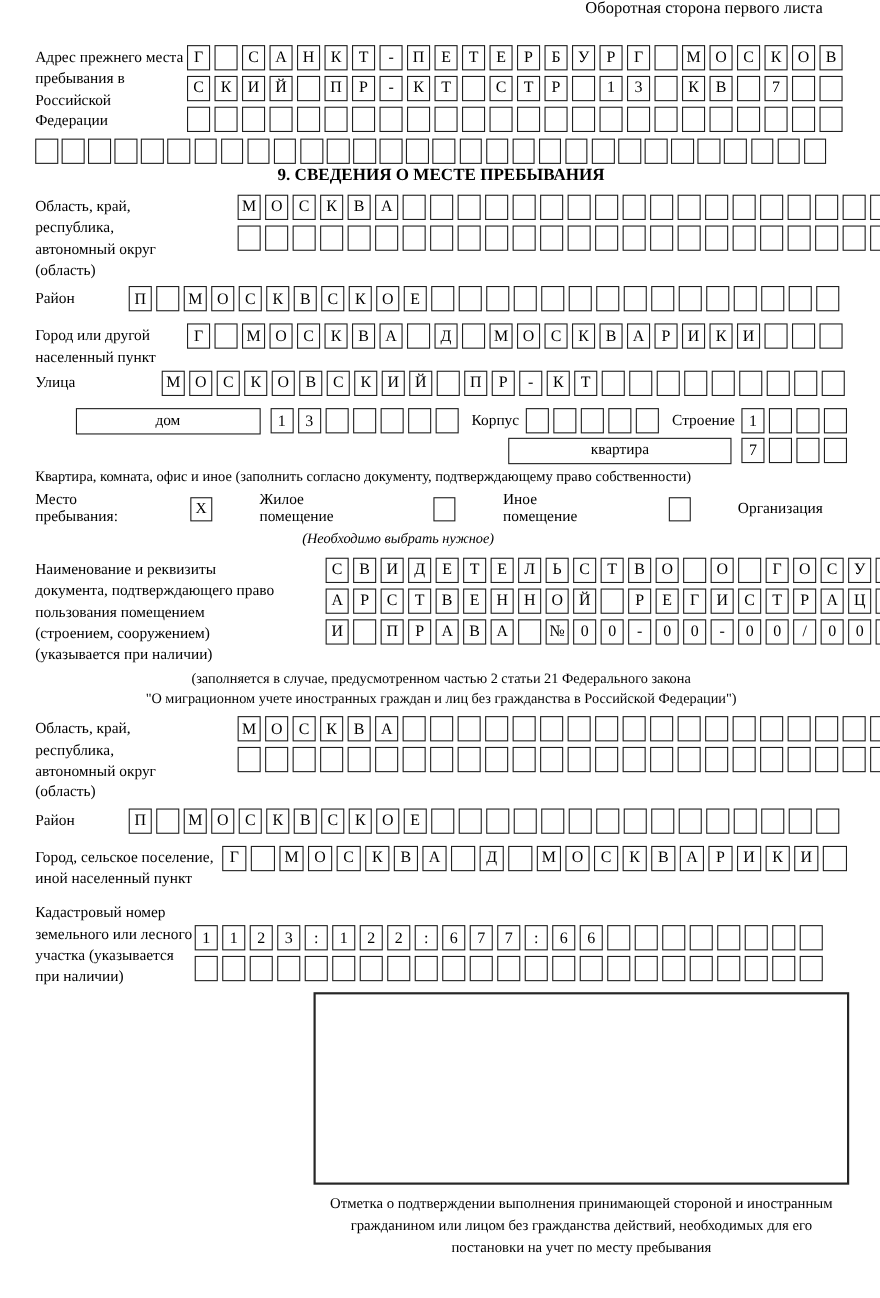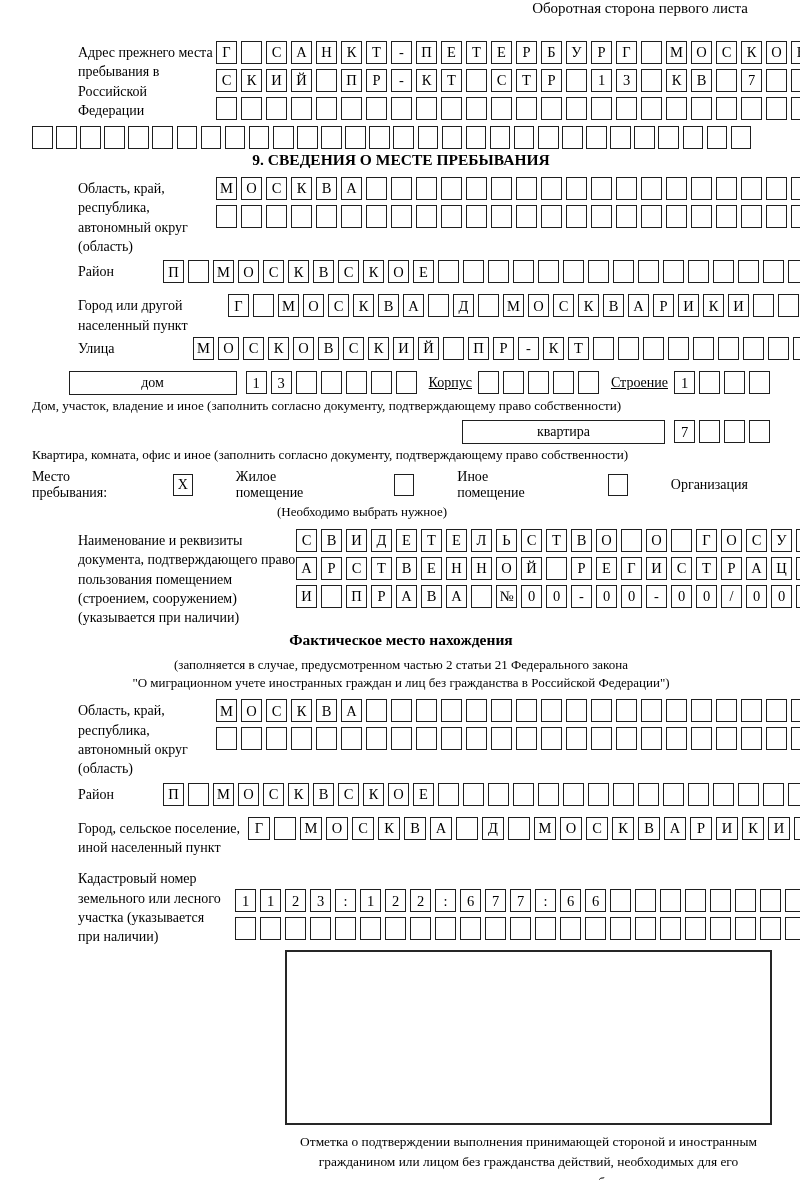--- a/index.html
+++ b/index.html
@@ -4,21 +4,21 @@
 <style>
   html,body{margin:0;padding:0;background:#fff;}
   body{
     width:800px;height:1180px;
     font-family:"Liberation Serif","DejaVu Serif",serif;
     color:#000;overflow:hidden;
   }
   .page{box-sizing:border-box;width:800px;height:1180px;padding:0 30px 0 32px;position:relative;}
   .header-note{text-align:right;font-size:15px;padding-right:22px;margin-bottom:24px;}
 
-  .field{display:flex;align-items:flex-start;margin-left:46px;}
+  .field{display:flex;align-items:flex-start;}
   .flabel{font-size:14px;line-height:1.38;flex:none;padding-top:2px;}
   .w138{width:138px;} .w85{width:85px;} .w115{width:115px;} .w218{width:218px;} .w145{width:145px;} .w170{width:170px;}
 
   .rows{flex:1;}
   .cellrow{display:flex;gap:4px;margin-bottom:5px;}
   .cell{
     flex:none;box-sizing:border-box;width:21px;height:23px;
     border:1.6px solid #1f1f1f;background:#fff;
     display:flex;align-items:center;justify-content:center;
     font-size:14.5px;line-height:1;
@@ -31,33 +31,33 @@
   .note-left{font-size:13.2px;text-align:left;margin:0 0 6px 0;}
   .sec-title{font-size:15.5px;font-weight:bold;text-align:center;margin:2px 0 8px 0;}
 
   .houserow{display:flex;align-items:center;margin-bottom:3px;justify-content:flex-end;}
   .typebox{
     box-sizing:border-box;height:24px;border:1.6px solid #1f1f1f;
     display:flex;align-items:center;justify-content:center;
     font-size:14px;flex:none;margin-right:9px;
   }
   .tb-dom{width:168px;} .tb-kv{width:203px;}
-  .inline-label{font-size:14px;margin:0 6px 0 12px;flex:none;text-decoration:underline;}
+  .inline-label{font-size:14px;margin:0 6px 0 12px;flex:none;}
   .houserow .cellrow{margin-bottom:0;}
 
   .stayrow{display:flex;align-items:center;font-size:14px;margin:4px 0 3px 0;gap:33px;}
   .cb{
     flex:none;box-sizing:border-box;width:20px;height:22px;border:1.6px solid #1f1f1f;
     display:inline-flex;align-items:center;justify-content:center;
     font-size:14px;margin:0 10px;
   }
   .optlabel{margin-right:22px;}
-  .stay-note{margin:0 0 9px 205px;width:250px;text-align:center;}
-
-  .mb4{margin-bottom:4px;} .mb6{margin-bottom:6px;} .mb8{margin-bottom:8px;} .mb10{margin-bottom:10px;} .mb2{margin-bottom:2px;gap:12px;}
+  .stay-note{margin:0 0 9px 205px;width:250px;text-align:center;font-style:italic;}
+
+  .mb4{margin-bottom:4px;gap:46px;} .mb6{margin-bottom:6px;} .mb8{margin-bottom:8px;} .mb10{margin-bottom:10px;} .mb2{margin-bottom:2px;}
 
   .stamp-wrap{margin-left:253px;width:487px;margin-top:3px;}
   .stamp-box{box-sizing:border-box;width:487px;height:175px;border:2px solid #262626;background:#fff;margin-bottom:7px;}
   .stamp-note{font-size:13.4px;line-height:1.5;text-align:center;width:470px;margin:0 auto;}
 </style>
 </head>
 <body>
 
 <div class="page">
 
@@ -358,21 +358,20 @@
         <span class="cell"></span>
       </div>
     <div class="inline-label">Строение</div>
     <div class="cellrow">
         <span class="cell">1</span>
         <span class="cell"></span>
         <span class="cell"></span>
         <span class="cell"></span>
       </div>
   </div>
-  <div class="note-left">Дом, участок, владение и иное (заполнить согласно документу, подтверждающему право собственности)</div>
 
   <div class="houserow">
     <div class="typebox tb-kv">квартира</div>
     <div class="cellrow">
         <span class="cell">7</span>
         <span class="cell"></span>
         <span class="cell"></span>
         <span class="cell"></span>
       </div>
   </div>
@@ -457,21 +456,20 @@
           <span class="cell">0</span>
           <span class="cell">0</span>
           <span class="cell">/</span>
           <span class="cell">0</span>
           <span class="cell">0</span>
           <span class="cell">0</span>
         </div>
     </div>
   </div>
 
-  <div class="sec-title">Фактическое место нахождения</div>
   <div class="note mb2">(заполняется в случае, предусмотренном частью 2 статьи 21 Федерального закона</div>
   <div class="note mb8">"О миграционном учете иностранных граждан и лиц без гражданства в Российской Федерации")</div>
 
   <div class="field mb4">
     <div class="flabel w138">Область, край, республика, автономный округ (область)</div>
     <div class="rows">
       <div class="cellrow">
           <span class="cell">М</span>
           <span class="cell">О</span>
           <span class="cell">С</span>

